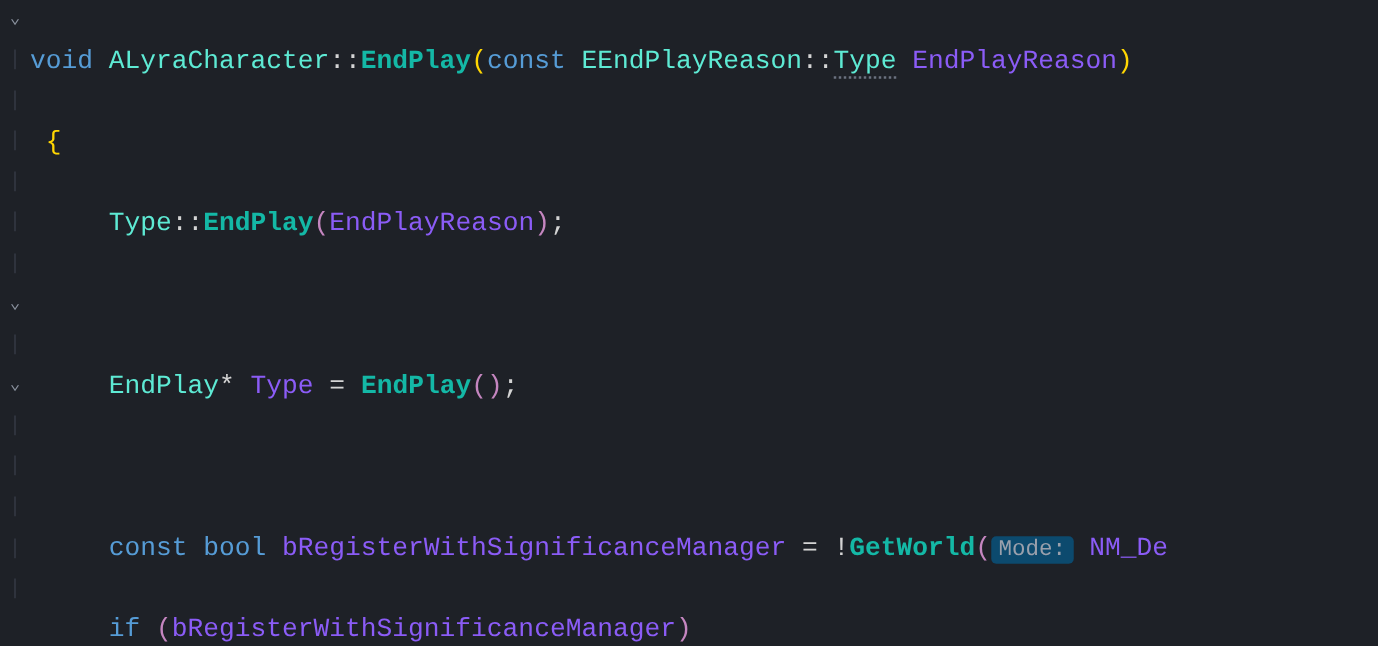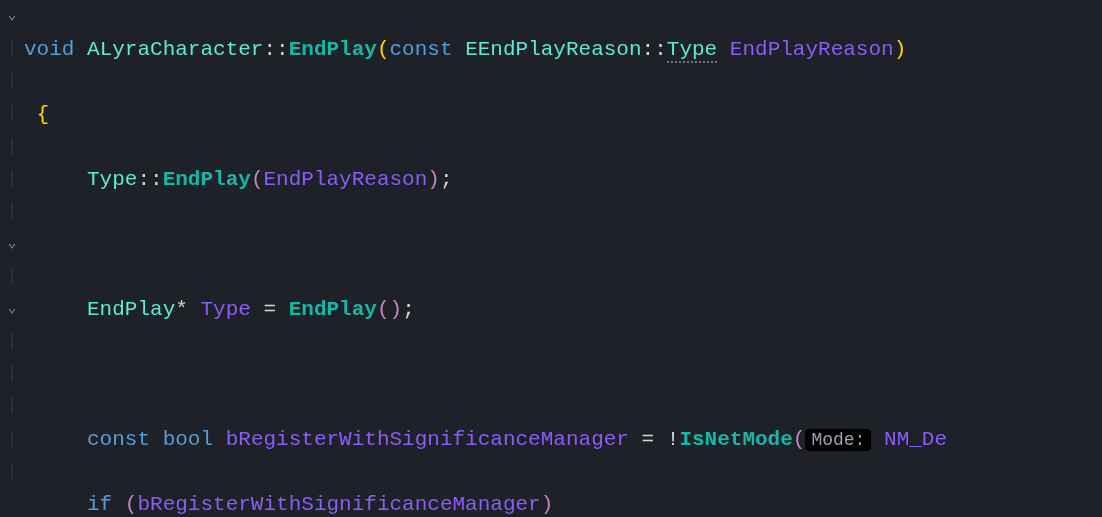--- a/index.html
+++ b/index.html
@@ -45,21 +45,21 @@
   .line { display:block; height:32.55px; }
   .tk-keyword  { color: #569cd6; }
   .tk-type     { color: #5eead4; }
   .tk-func     { color: #14b8a6; font-weight: bold; }
   .tk-var      { color: #8b5cf6; }
   .tk-op       { color: #d4d4d4; }
   .tk-punc     { color: #d4d4d4; }
   .tk-brace-y  { color: #ffd602; }
   .tk-paren-y  { color: #ffd602; }
   .tk-paren-p  { color: #c586c0; }
-  .tk-hint     { background:#000000; color:#9aa0ac; border-radius:4px; padding:1px 6px; font-size:18px; }
+  .tk-hint     { background:#0c4a6e; color:#9aa0ac; border-radius:4px; padding:1px 6px; font-size:18px; }
   .underdot { border-bottom: 2px dotted #6b7280; }
   .indent-guide { color:#3a3f4b; }
 </style>
 </head>
 <body>
 
 <div class="gutter">
   <div class="gutter-row">
       <span class="fold-chevron">⌄</span>
     </div>
@@ -107,21 +107,21 @@
     </div>
 </div>
 
 <div class="code-area">
 <span class="line"><span class="tk-keyword">void</span> <span class="tk-type">ALyraCharacter</span><span class="tk-op">::</span><span class="tk-func">EndPlay</span><span class="tk-paren-y">(</span><span class="tk-keyword">const</span> <span class="tk-type">EEndPlayReason</span><span class="tk-op">::</span><span class="tk-type underdot">Type</span> <span class="tk-var">EndPlayReason</span><span class="tk-paren-y">)</span></span>
 <span class="line"> <span class="tk-brace-y">{</span></span>
 <span class="line">     <span class="tk-type">Type</span><span class="tk-op">::</span><span class="tk-func">EndPlay</span><span class="tk-paren-p">(</span><span class="tk-var">EndPlayReason</span><span class="tk-paren-p">)</span><span class="tk-punc">;</span></span>
 <span class="line"> </span>
 <span class="line">     <span class="tk-type">EndPlay</span><span class="tk-op">*</span> <span class="tk-var">Type</span> <span class="tk-op">=</span> <span class="tk-func">EndPlay</span><span class="tk-paren-p">(</span><span class="tk-paren-p">)</span><span class="tk-punc">;</span></span>
 <span class="line"> </span>
-<span class="line">     <span class="tk-keyword">const</span> <span class="tk-keyword">bool</span> <span class="tk-var">bRegisterWithSignificanceManager</span> <span class="tk-op">=</span> <span class="tk-op">!</span><span class="tk-func">IsNetMode</span><span class="tk-paren-p">(</span><span class="tk-hint">Mode:</span> <span class="tk-var">NM_De</span></span>
+<span class="line">     <span class="tk-keyword">const</span> <span class="tk-keyword">bool</span> <span class="tk-var">bRegisterWithSignificanceManager</span> <span class="tk-op">=</span> <span class="tk-op">!</span><span class="tk-func">GetWorld</span><span class="tk-paren-p">(</span><span class="tk-hint">Mode:</span> <span class="tk-var">NM_De</span></span>
 <span class="line">     <span class="tk-keyword">if</span> <span class="tk-paren-p">(</span><span class="tk-var">bRegisterWithSignificanceManager</span><span class="tk-paren-p">)</span></span>
 
 
 
 
 
 
 
 </div>
 

